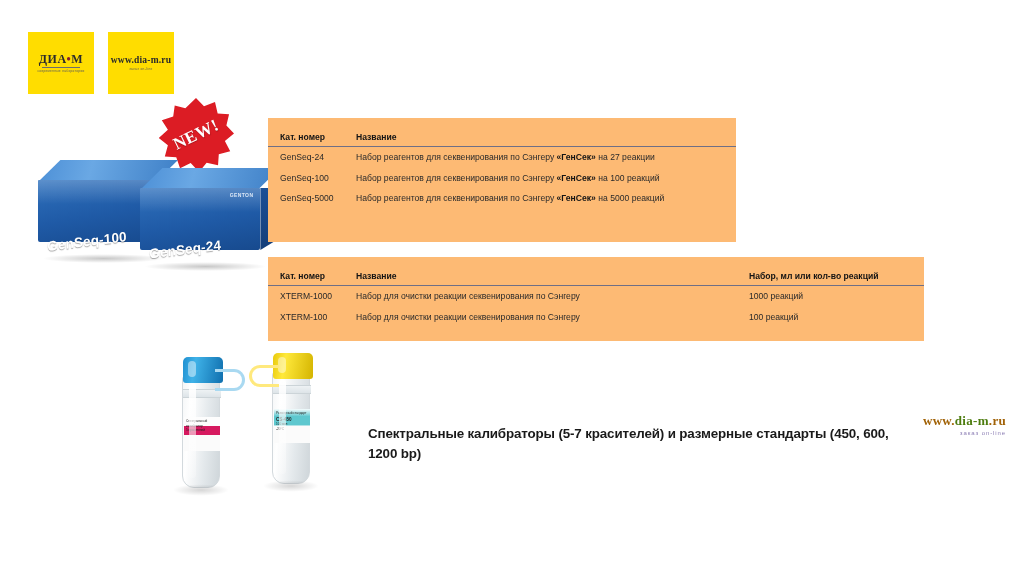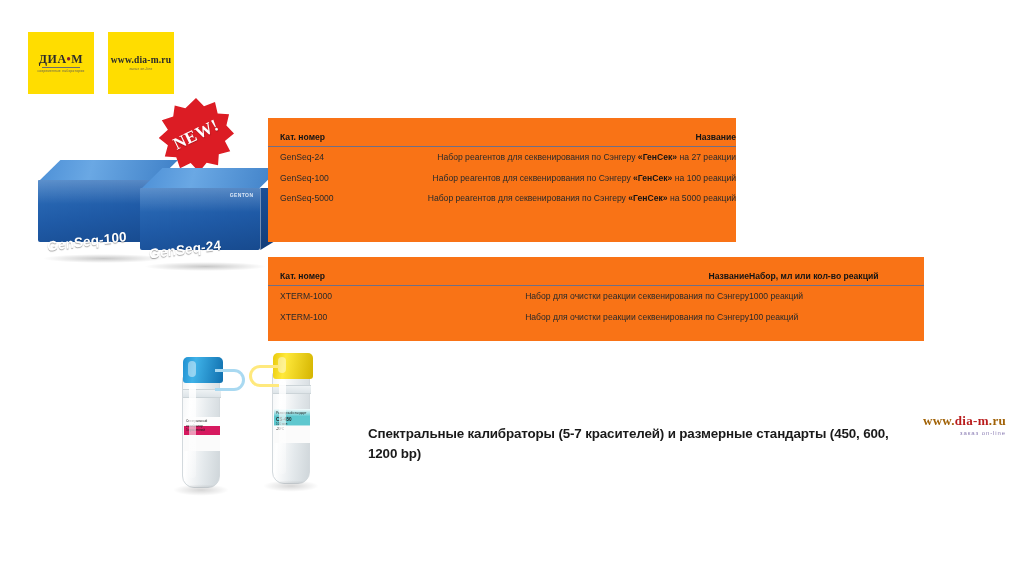--- a/index.html
+++ b/index.html
@@ -107,40 +107,40 @@
     color: #7030A0;
     font-weight: bold;
     font-size: 25.5px;
     line-height: 1.34;
     letter-spacing: -.1px;
   }
 
   
   .ptable {
     position: absolute;
-    background: #f97316;
+    background: #fdba74;
     font-size: 8.6px;
     color: #1d1d1d;
   }
   #table-1 { left: 268px; top: 118px; width: 468px; height: 124px; }
   #table-2 { left: 268px; top: 257px; width: 656px; height: 84px; }
 
   .ptable table { width: 100%; border-collapse: collapse; }
   .ptable th {
     text-align: left; font-weight: bold; font-size: 8.6px;
     padding: 14px 0 4px 0; color: #141414;
     border-bottom: 1.2px solid #6f6f86;
     white-space: nowrap;
   }
   .ptable td {
     text-align: left; padding: 5.2px 0; color: #2a2a2a;
     font-size: 8.6px; vertical-align: top;
   }
   .ptable .c-cat { padding-left: 12px; }
-  .ptable .c-name { padding-left: 0; text-align: right; }
+  .ptable .c-name { padding-left: 0; }
   .ptable b { font-weight: bold; color: #141414; }
   #table-1 col.cat { width: 88px; }
   #table-2 col.cat { width: 88px; }
   #table-2 col.vol { width: 175px; }
 
   
   .tube { position: absolute; }
   #tube-blue { left: 182px; top: 376px; }
   #tube-yellow { left: 272px; top: 372px; }
 
@@ -201,21 +201,21 @@
   
   #footer-mark {
     position: absolute; right: 18px; bottom: 12px;
     text-align: right; line-height: 1;
   }
   #footer-url {
     font-family: "Liberation Serif", serif;
     font-size: 13px; font-weight: bold; color: #6b4fa8; letter-spacing: .3px;
   }
   #footer-url .w { color: #a16207; }
-  #footer-url .d { color: #b91c1c; }
+  #footer-url .d { color: #4d7c0f; }
   #footer-sub {
     font-size: 6px; color: #8d7fb5; letter-spacing: .9px; margin-top: 3px;
   }
 </style>
 </head>
 <body>
 
 <div class="slide">
 
   <div class="logo-square" id="logo-a">

